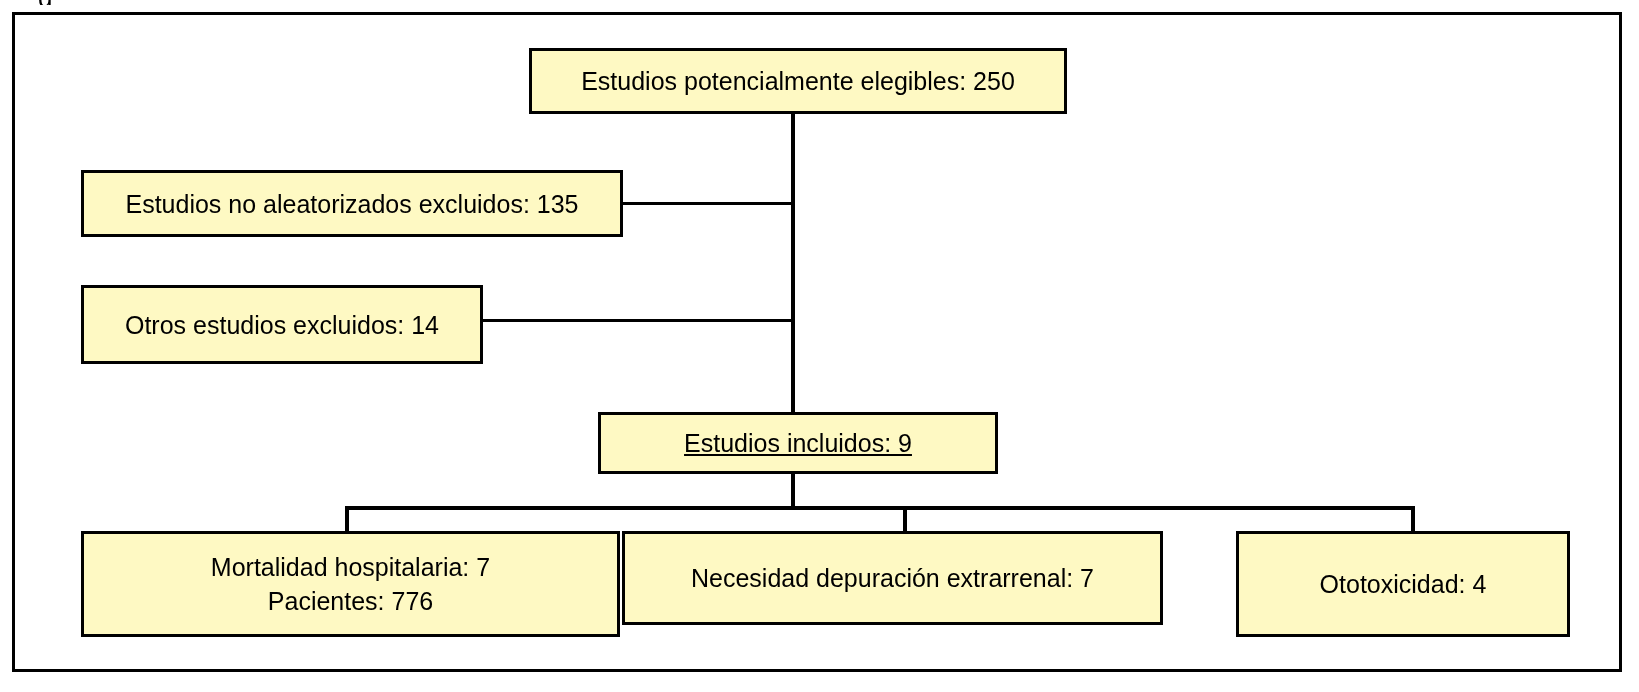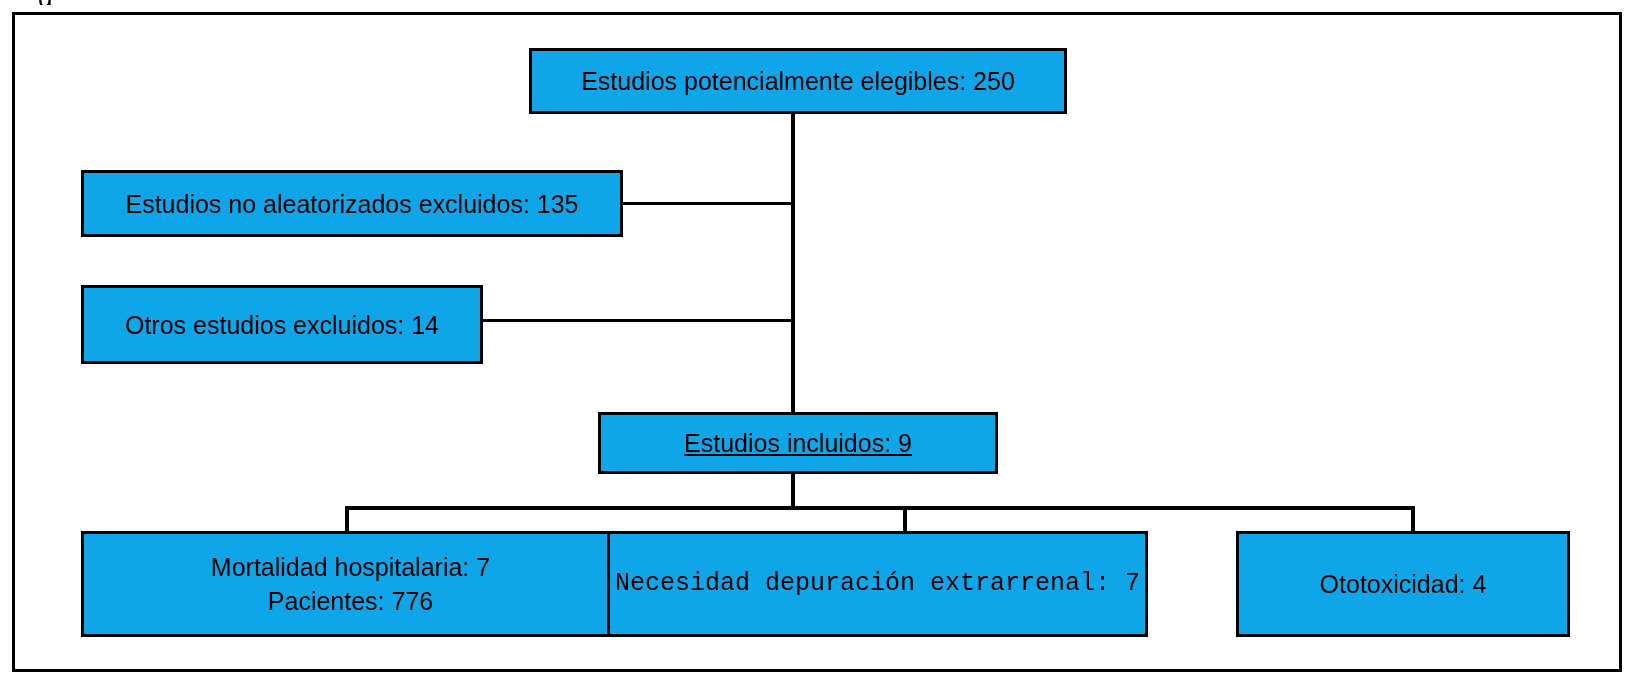--- a/index.html
+++ b/index.html
@@ -41,21 +41,21 @@
     font-family: "Liberation Sans", sans-serif;
     color: #000000;
     overflow: hidden;
     white-space: nowrap;
   }
   
   .flow-box {
     position: absolute;
     border: 3px solid #000000;
     box-sizing: border-box;
-    background: #0ea5e9;
+    background: #fef9c3;
     display: flex;
     flex-direction: column;
     align-items: center;
     justify-content: center;
     text-align: center;
     font-size: 25px;
     line-height: 34px;
     z-index: 3;
     padding: 0 10px;
   }
@@ -63,21 +63,21 @@
     display: block;
     white-space: nowrap;
   }
 
   
   #box-eligible     { left: 514px;  top: 33px;  width: 538px; height: 66px;  }
   #box-excluded-1   { left: 66px;   top: 155px; width: 542px; height: 67px;  }
   #box-excluded-2   { left: 66px;   top: 270px; width: 402px; height: 79px;  }
   #box-included     { left: 583px;  top: 397px; width: 400px; height: 62px; text-decoration: underline;  }
   #box-outcome-1    { left: 66px;   top: 516px; width: 539px; height: 106px; }
-  #box-outcome-2    { left: 592px;  top: 516px; width: 541px; height: 106px; font-family: Liberation Mono, monospace; }
+  #box-outcome-2    { left: 607px;  top: 516px; width: 541px; height: 94px; }
   #box-outcome-3    { left: 1176px; top: 516px; width: 334px; height: 106px; margin-left: 45px; }
 
   
   .conn {
     position: absolute;
     background: #000000;
     z-index: 1;
   }
   
   #spine-main       { left: 776px;  top: 99px;  width: 4px;  height: 300px; }

